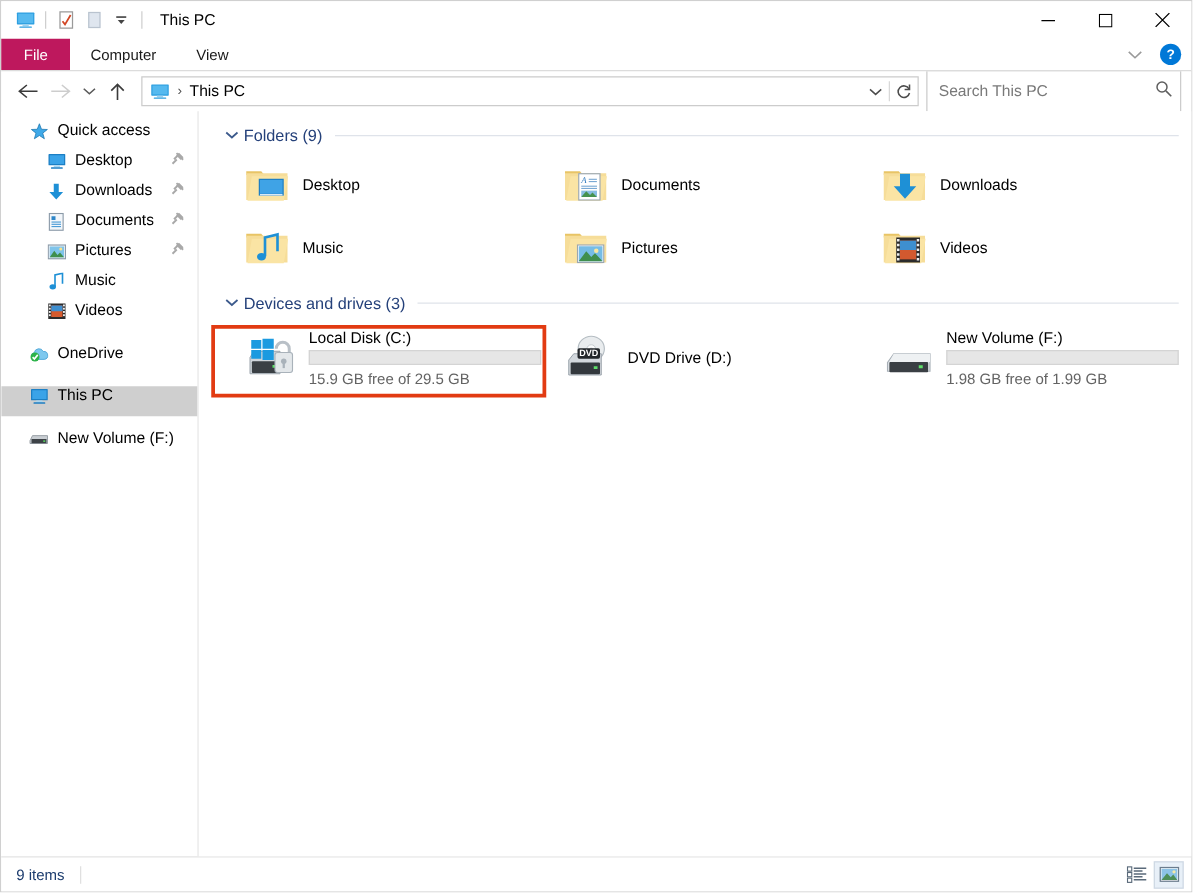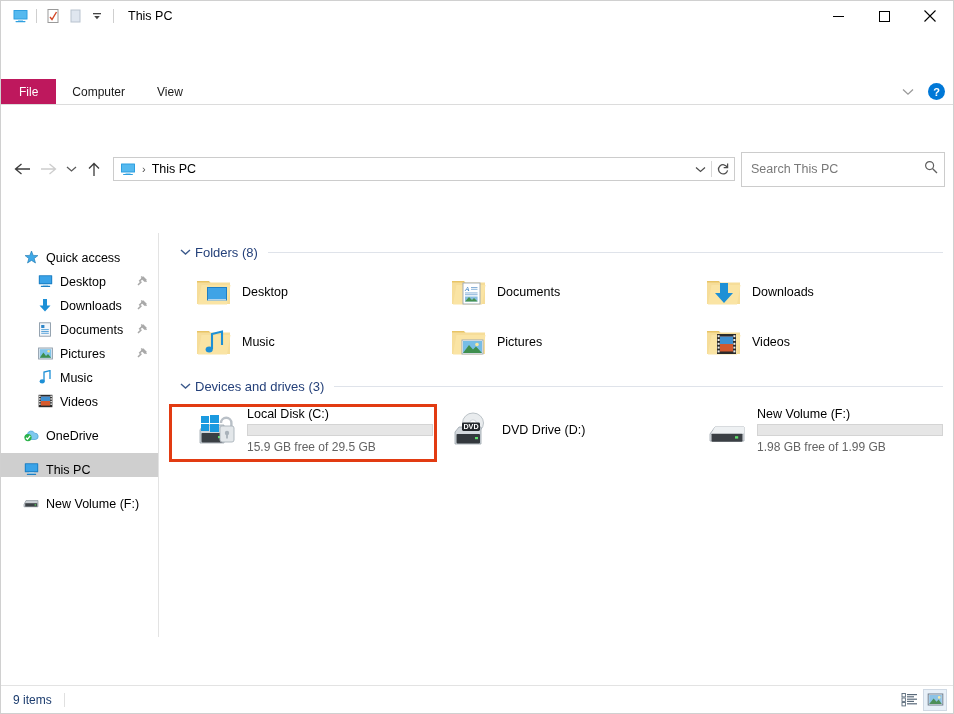--- a/index.html
+++ b/index.html
@@ -7,21 +7,20 @@
     width: 954px; height: 714px;
     font-family: "Liberation Sans", sans-serif;
     background: #ffffff;
     overflow: hidden;
   }
   .window {
     width: 954px; height: 714px;
     display: flex; flex-direction: column;
     background: #ffffff;
     border: 1px solid #d0d0d0;
-    gap: 48px;
   }
 
   
   .titlebar {
     height: 30px; flex: 0 0 30px;
     display: flex; align-items: center;
     background: #ffffff;
     padding-left: 8px;
   }
   .qat { display: flex; align-items: center; gap: 0px; }
@@ -119,21 +118,21 @@
 
   
   .sidebar {
     width: 158px; flex: 0 0 158px;
     background: #ffffff;
     border-right: 1px solid #e3e3e3;
     padding-top: 8px;
     overflow: hidden;
   }
   .nav-item {
-    height: 24px; display: flex; align-items: flex-end;
+    height: 24px; display: flex; align-items: flex-start;
     font-size: 12.5px; color: #000;
     padding-left: 22px; position: relative;
   }
   .nav-item.indent { padding-left: 36px; }
   .nav-item.selected { background: #cfcfcf; }
   .nav-ico {
     width: 16px; height: 16px; margin-right: 7px;
     display: flex; align-items: center; justify-content: center;
     flex: 0 0 16px;
   }
@@ -500,21 +499,21 @@
     </div>
 
     <div class="content">
 
       <div class="group-head">
         <span class="group-chev">
           <svg width="11" height="8" viewBox="0 0 11 8">
               <path d="M1 2 L5.5 6 L10 2" stroke="#3c5a8c" stroke-width="1.4" fill="none"></path>
             </svg>
         </span>
-        <span class="group-title">Folders (8)</span>
+        <span class="group-title">Folders (9)</span>
         <span class="group-rule"></span>
       </div>
 
       <div class="grid">
 
         <div class="cell">
           <div class="cell-hit">
             <span class="cell-ico">
               <svg width="36" height="32" viewBox="0 0 36 32">
                 <path d="M1 5 L13 5 L15.5 8 L1 8 Z" fill="#e8c466"></path>

